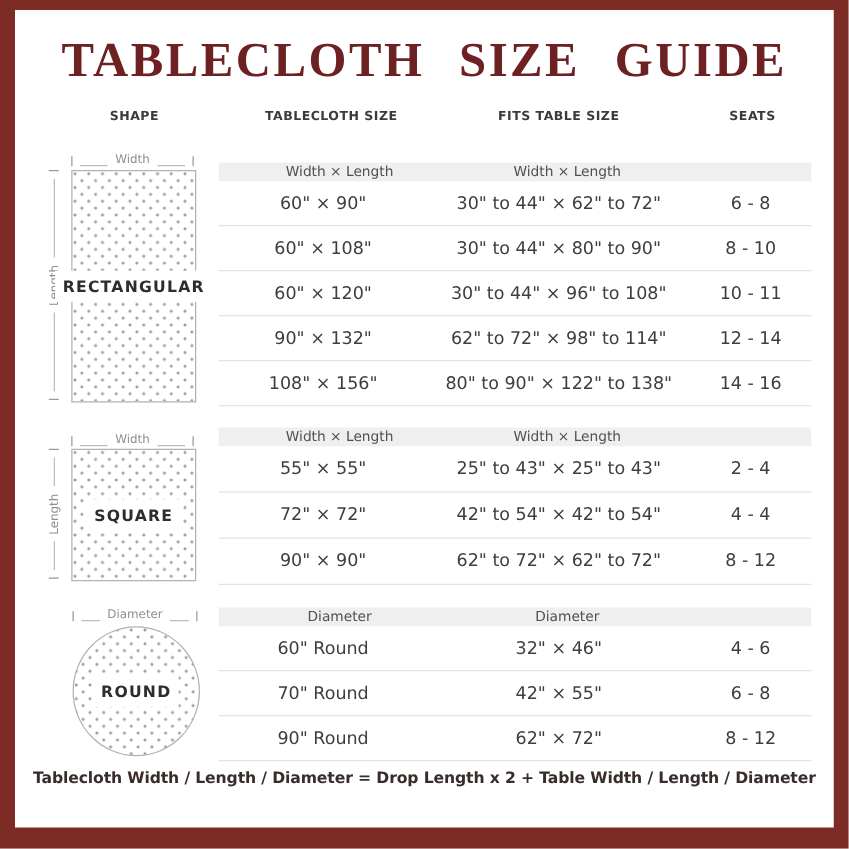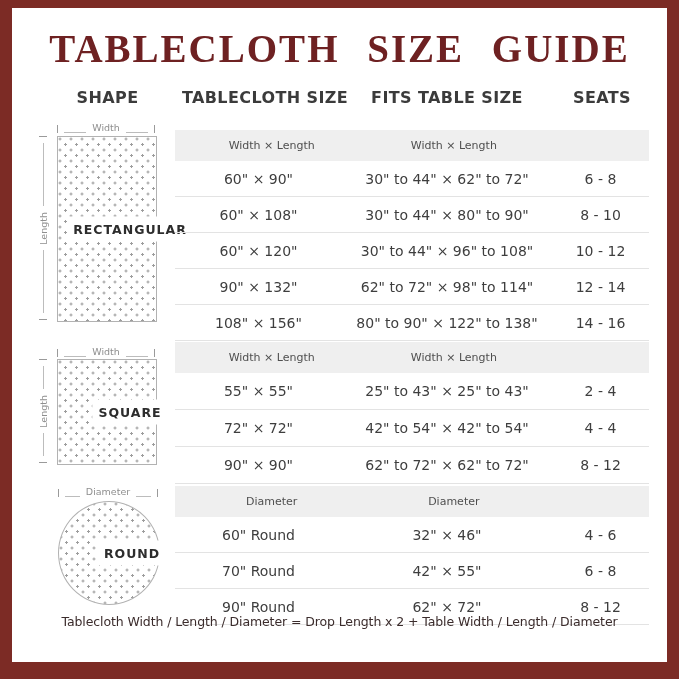--- a/index.html
+++ b/index.html
@@ -20,37 +20,37 @@
     font-family:"Liberation Serif","DejaVu Serif",serif;
     font-weight:bold;
     font-size:39px;
     letter-spacing:2px;
     word-spacing:16px;
     color:#6e2122;
   }
   .colhead{
     position:absolute;top:80px;
     text-align:center;
-    font-size:16px;font-weight:bold;
+    font-size:10px;font-weight:bold;
     letter-spacing:.4px;
     color:#3b3b3b;
   }
   .ch-shape{left:18px;width:155px;}
   .ch-size{left:163px;width:180px;}
   .ch-fits{left:330px;width:210px;}
   .ch-seats{left:540px;width:100px;}
 
   .section{position:absolute;left:0;width:655px;}
   .sec-rect{top:118px;height:200px;}
   .sec-square{top:330px;height:132px;}
   .sec-round{top:470px;height:132px;text-decoration:underline;}
 
   
   .table{position:absolute;left:163px;top:4px;width:474px;}
-  .band{display:flex;align-items:center;height:31px;background:#efefef;
+  .band{display:flex;align-items:center;height:15px;background:#efefef;
         font-size:11px;color:#4f4f4f;padding-left:16px;}
   .trow{display:flex;align-items:center;height:35px;
         border-bottom:1px solid #e3e3e3;
         font-size:14px;color:#3e3e3e;}
   .sec-square .trow{height:36px;}
   .c-size{width:167px;text-align:center;}
   .c-fits{width:210px;text-align:center;}
   .c-seats{width:97px;text-align:center;}
   .sec-round .table{top:8px;}
 
@@ -71,21 +71,20 @@
   .shape-label{
     position:absolute;left:50%;top:50%;
     transform:translate(-50%,-50%);
     background:#fff;
     padding:5px 6px;
     font-size:12.5px;
     font-weight:bold;
     letter-spacing:1px;
     color:#2d2d2d;
     white-space:nowrap;
-    margin-left:23px;
   }
   
   .dim-h{position:absolute;display:flex;align-items:flex-end;
          font-size:9.5px;color:#8f8f8f;}
   .dim-h .tick{width:1px;height:8px;background:#9a9a9a;}
   .dim-h .seg{flex:1;height:1px;background:#bcbcbc;margin:0 6px;}
   .dim-h .dim-label{white-space:nowrap;}
   .rect-dim-h{left:45px;top:-4px;width:98px;}
   .square-dim-h{left:45px;top:8px;width:98px;}
   .round-dim-h{left:46px;top:8px;width:100px;}
@@ -93,21 +92,21 @@
   .dim-v{position:absolute;display:flex;flex-direction:column;align-items:center;
          font-size:9.5px;color:#8f8f8f;}
   .dim-v .tick{height:1px;width:8px;background:#9a9a9a;}
   .dim-v .seg{flex:1;width:1px;background:#bcbcbc;margin:6px 0;}
   .dim-v .dim-label{writing-mode:vertical-rl;transform:rotate(180deg);white-space:nowrap;}
   .rect-dim-v{left:26px;top:10px;height:184px;width:10px;}
   .square-dim-v{left:26px;top:21px;height:104px;width:10px;}
 
   
   .footer{position:absolute;left:0;right:0;top:606px;text-align:center;}
-  .f-formula{font-size:12.5px;font-weight:normal;color:#3b2c2c;
+  .f-formula{font-size:12.5px;font-weight:bold;color:#3b2c2c;
              letter-spacing:-.1px;margin-bottom:20px;}
   .f-note{font-size:12.5px;font-weight:bold;color:#7a2a2a;letter-spacing:-.1px;}
 </style>
 </head>
 <body>
 
 <div class="frame">
 
   <div class="title">TABLECLOTH SIZE GUIDE</div>
 
@@ -146,21 +145,21 @@
         <div class="c-seats">6 - 8</div>
       </div>
       <div class="trow">
         <div class="c-size">60" × 108"</div>
         <div class="c-fits">30" to 44" × 80" to 90"</div>
         <div class="c-seats">8 - 10</div>
       </div>
       <div class="trow">
         <div class="c-size">60" × 120"</div>
         <div class="c-fits">30" to 44" × 96" to 108"</div>
-        <div class="c-seats">10 - 12</div>
+        <div class="c-seats">10 - 11</div>
       </div>
       <div class="trow">
         <div class="c-size">90" × 132"</div>
         <div class="c-fits">62" to 72" × 98" to 114"</div>
         <div class="c-seats">12 - 14</div>
       </div>
       <div class="trow">
         <div class="c-size">108" × 156"</div>
         <div class="c-fits">80" to 90" × 122" to 138"</div>
         <div class="c-seats">14 - 16</div>

